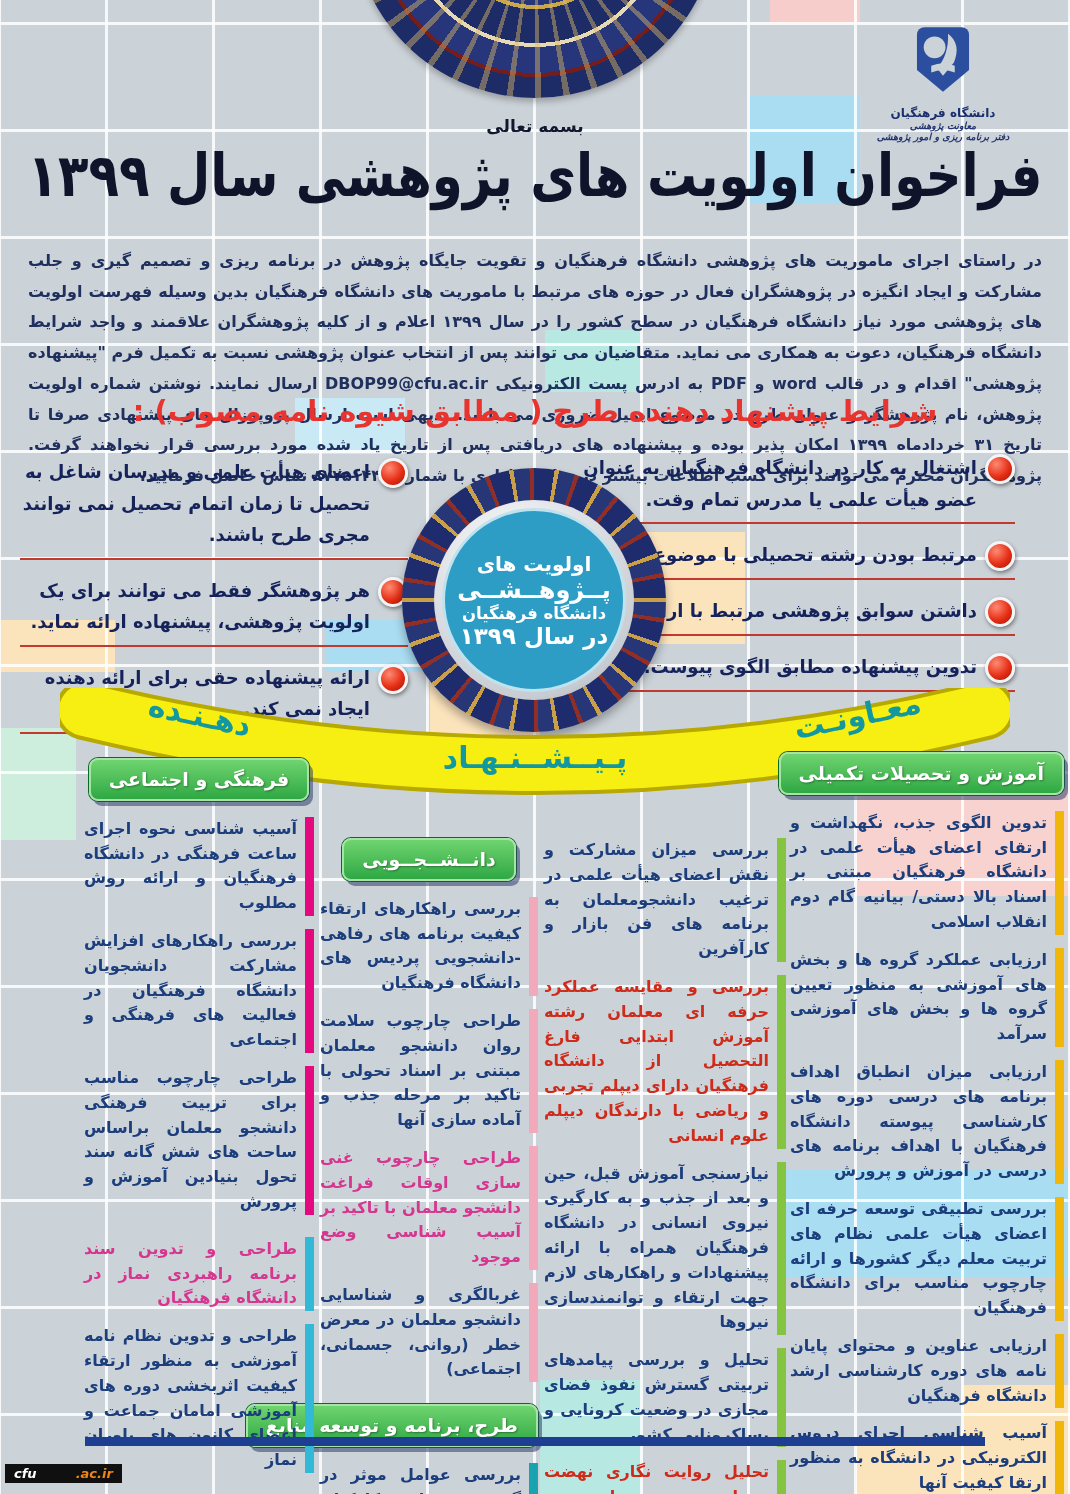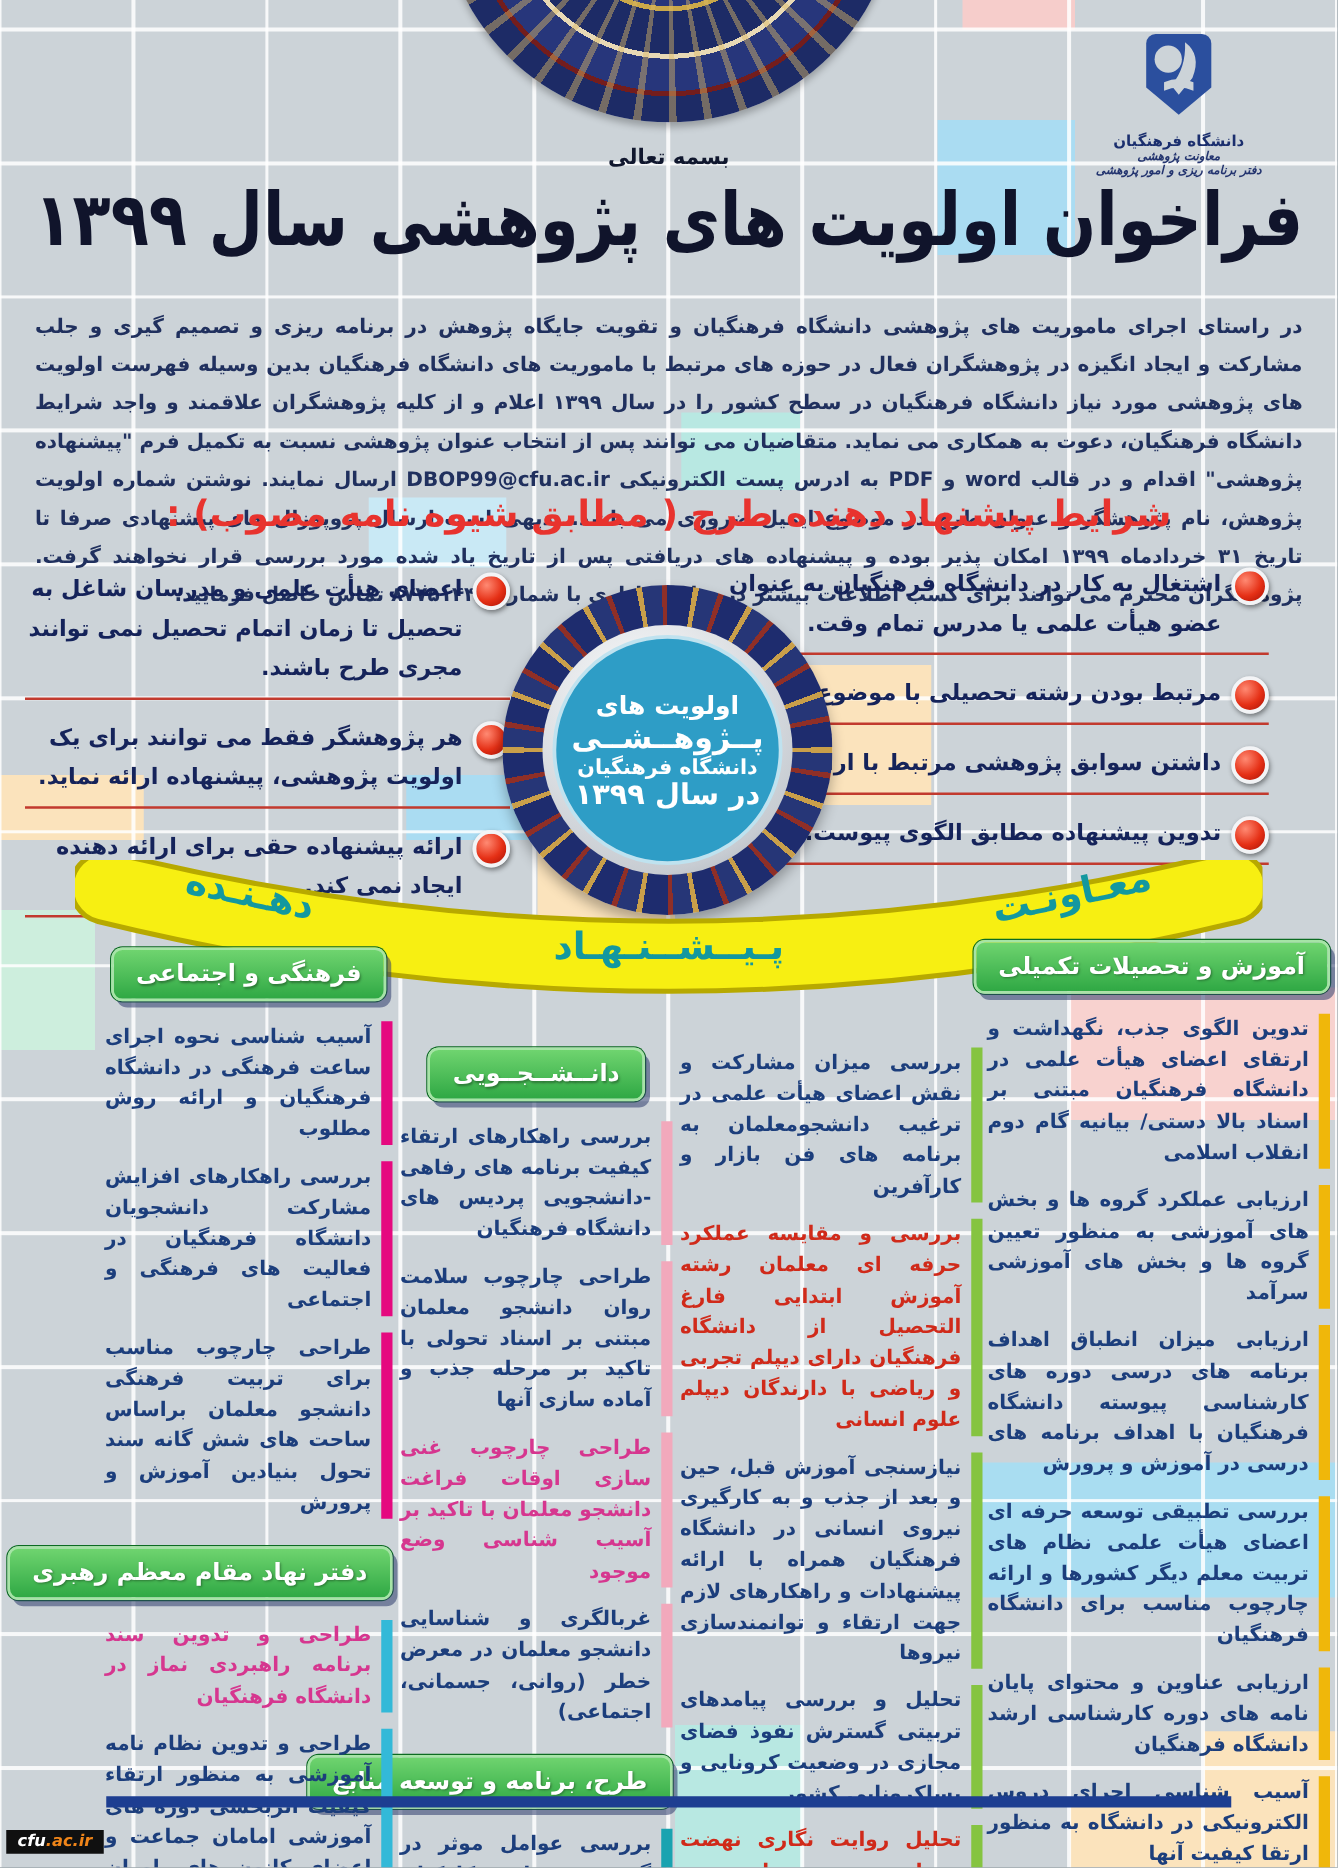--- a/index.html
+++ b/index.html
@@ -120,21 +120,21 @@
   .pitem[data-color="blue"]{color:#1c3e7c;}
   .pitem[data-color="red"]{color:#d02a1a;}
   .pitem[data-color="magenta"]{color:#d6368f;}
 
   
   .bottom-bar{position:absolute;right:85px;top:1437px;width:900px;height:9px;background:#1d3e91;}
   .site-tag{
     position:absolute;left:5px;top:1464px;background:#101010;color:#fff;
     font-style:italic;font-weight:bold;font-size:13px;padding:2px 9px;direction:ltr;
   }
-  .site-tag .suffix{color:#f08519;}
+  .site-tag .suffix{color:#f08519;margin-left:39px;}
 </style>
 </head>
 <body>
 
 <div class="poster">
 
   <div class="bg-squares">
     <div class="tile" style="left:460px;top:0;width:145px;height:24px;background:#fbe3bc"></div>
     <div class="tile" style="left:770px;top:0;width:90px;height:24px;background:#f6cdcb"></div>
     <div class="tile" style="left:750px;top:96px;width:110px;height:108px;background:#aadcf2"></div>
@@ -272,21 +272,20 @@
     </div>
 
     <div class="col" style="right:756px;width:230px;top:758px">
       <div class="section" data-accent="magenta">
         <div class="sec-header">فرهنگی و اجتماعی</div>
         <div class="pitem" data-color="blue">آسیب شناسی نحوه اجرای ساعت فرهنگی در دانشگاه فرهنگیان و ارائه روش مطلوب</div>
         <div class="pitem" data-color="blue">بررسی راهکارهای افزایش مشارکت دانشجویان دانشگاه فرهنگیان در فعالیت های فرهنگی و اجتماعی</div>
         <div class="pitem" data-color="blue">طراحی چارچوب مناسب برای تربیت فرهنگی دانشجو معلمان براساس ساحت های شش گانه سند تحول بنیادین آموزش و پرورش</div>
       </div>
       <div class="section" data-accent="cyan">
-        <div class="sec-header">دفتر نهاد مقام معظم رهبری</div>
         <div class="pitem" data-color="magenta">طراحی و تدوین سند برنامه راهبردی نماز در دانشگاه فرهنگیان</div>
         <div class="pitem" data-color="blue">طراحی و تدوین نظام نامه آموزشی به منظور ارتقاء کیفیت اثربخشی دوره های آموزشی امامان جماعت و اعضای کانون های یاوران نماز</div>
       </div>
       <div class="section" data-accent="orange">
         <div class="sec-header">نــظارت و ارزیــابی</div>
         <div class="pitem" data-color="blue">طراحی الگوی مدیریت عملکرد سازمانی در دانشگاه فرهنگیان</div>
 
       </div>
     </div>
 

